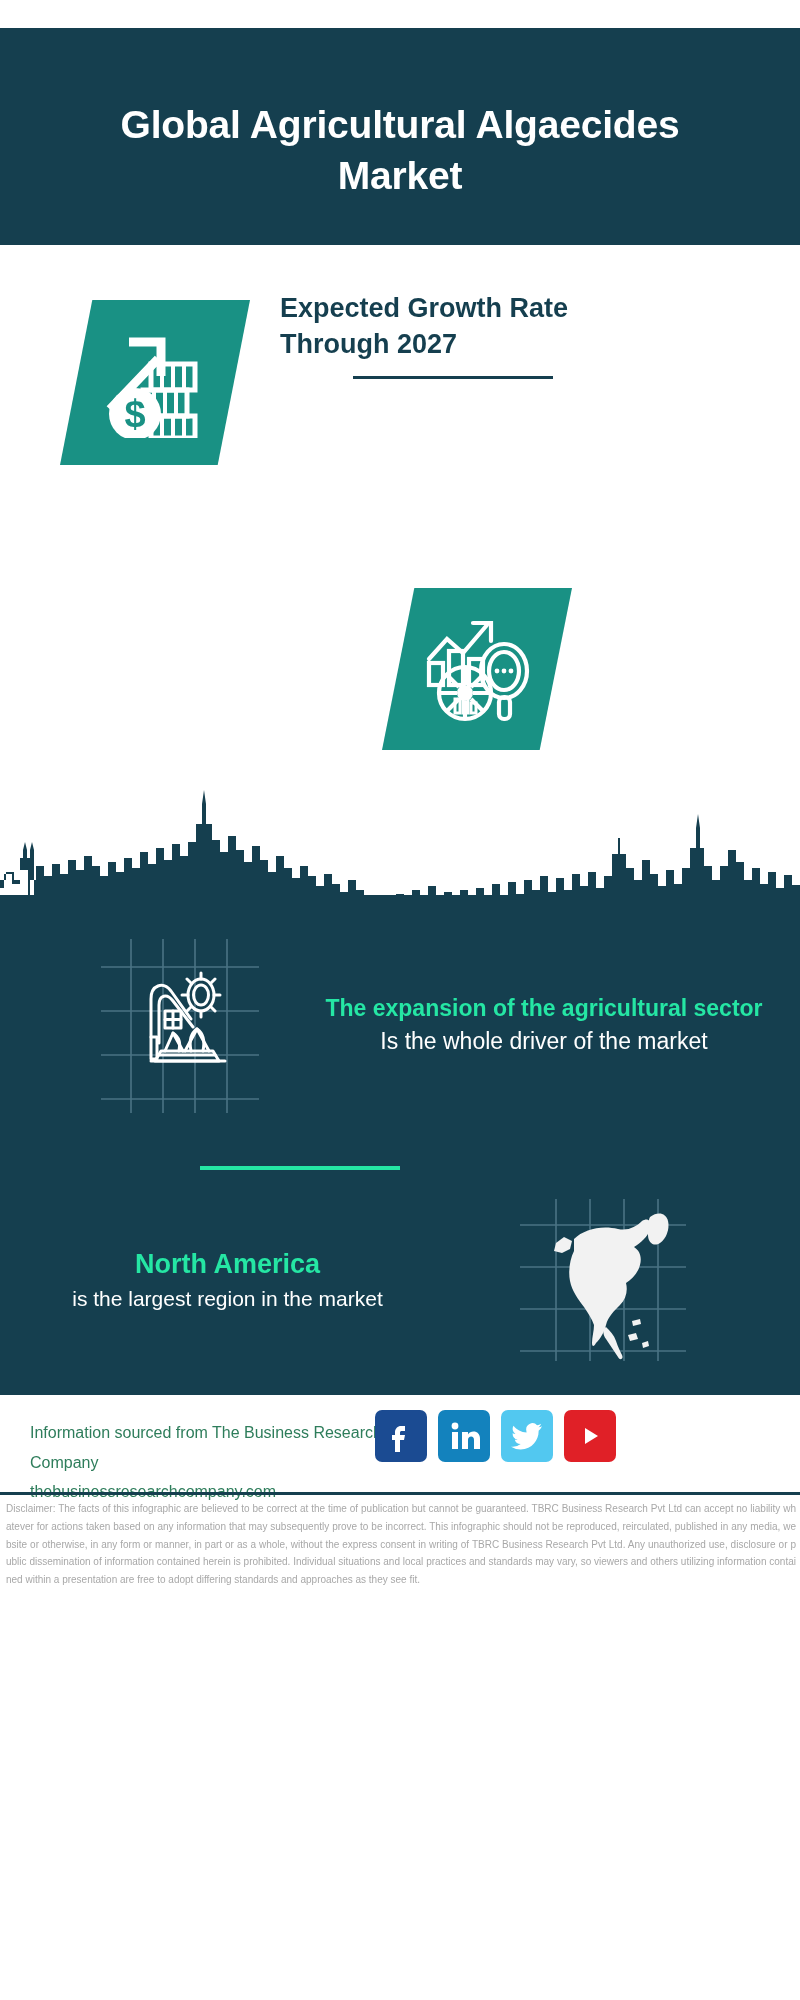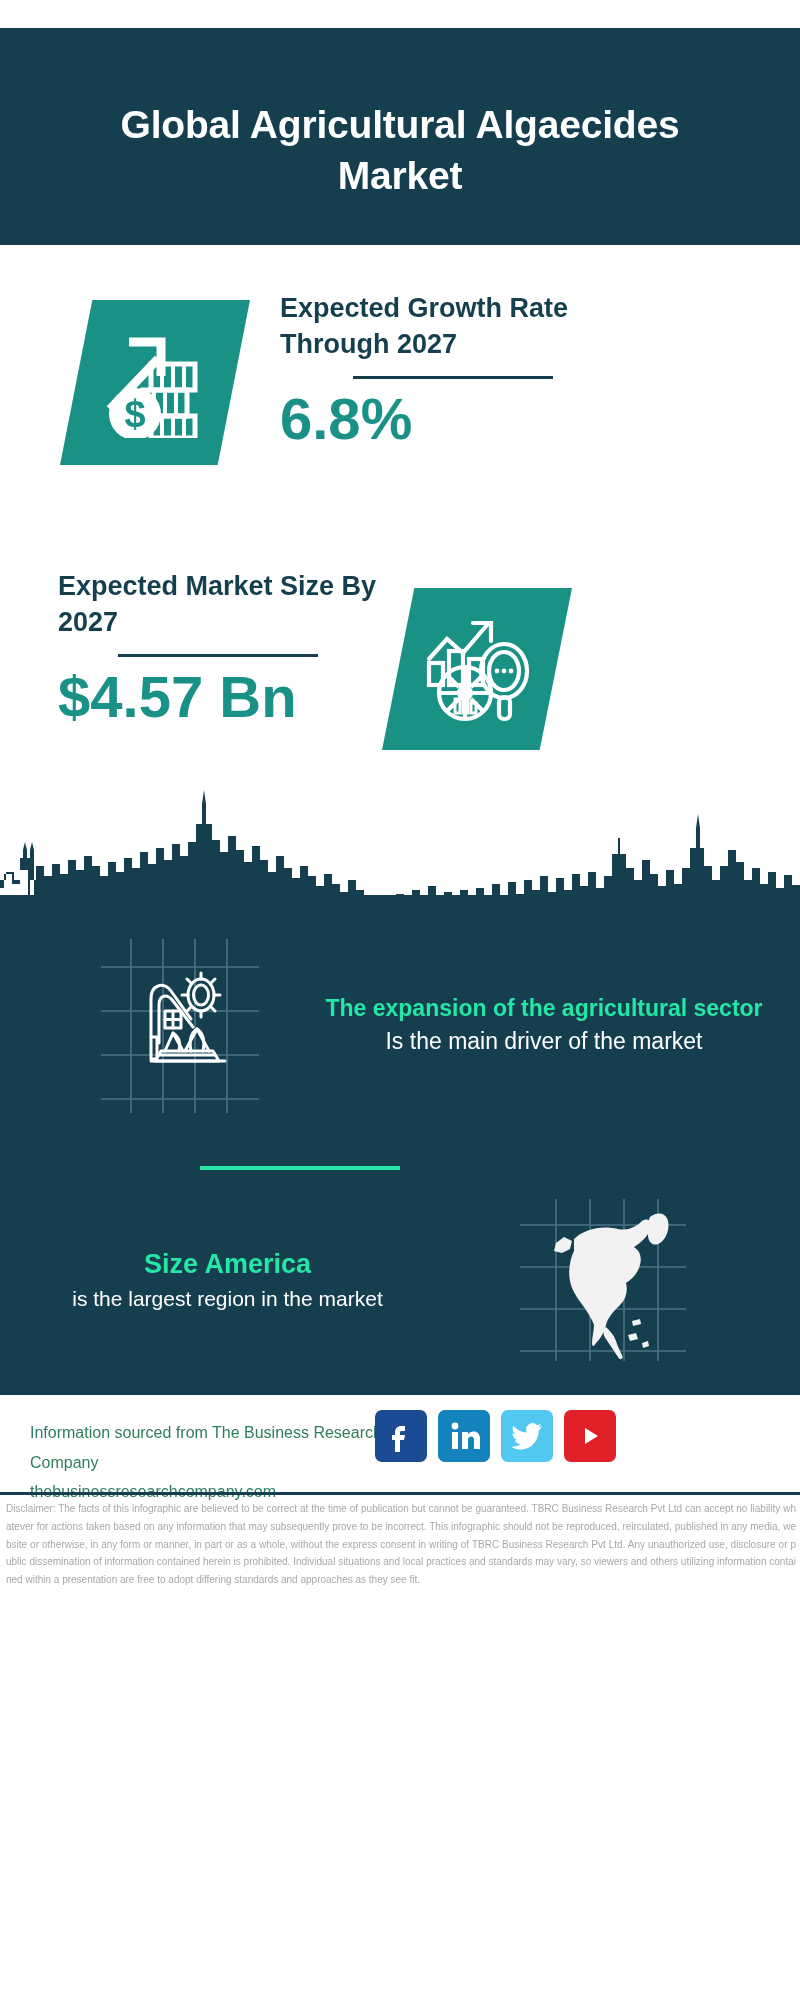--- a/index.html
+++ b/index.html
@@ -164,28 +164,22 @@
       <path d="M63 88 V110 M74 88 V110 M85 88 V110" stroke="#fff" stroke-width="4"></path>
 
       <circle cx="36" cy="86" r="26" fill="#fff"></circle>
       <text x="36" y="99" text-anchor="middle" font-family="Liberation Sans, sans-serif" font-size="38" font-weight="bold" fill="#199184">$</text>
     </svg>
   </div>
 
   <div class="stat growth">
     <div class="label">Expected Growth Rate Through 2027</div>
     <div class="rule"></div>
-    <div class="value">6.8%</div>
-  </div>
-
-  <div class="stat size">
-    <div class="label">Expected Market Size By 2027</div>
-    <div class="rule"></div>
-    <div class="value">$4.57 Bn</div>
-  </div>
+  </div>
+
 
   <div class="tile two">
     <svg width="112" height="108" viewBox="0 0 112 108" fill="none" stroke="#fff" stroke-width="4.2">
 
       <path d="M8 44 L26 24 L42 38 L66 10" fill="none" stroke-linecap="round"></path>
       <path d="M52 8 H70 V26" fill="none" stroke-linecap="round"></path>
 
       <rect x="8" y="48" width="14" height="22"></rect>
       <rect x="28" y="36" width="14" height="34"></rect>
       <rect x="48" y="44" width="14" height="26"></rect>
@@ -273,29 +267,29 @@
             <path d="M86 100 C92 104 94 110 92 118"></path>
             <path d="M110 96 C104 100 102 108 104 118"></path>
             <path d="M110 96 C116 100 118 108 116 118"></path>
             <path d="M72 122 H128"></path>
             <path d="M64 128 H138"></path>
           </g>
         </svg>
       </div>
       <div class="driver-text">
         <span class="hl">The expansion of the agricultural sector</span>
-        <span class="sub">Is the main driver of the market</span>
+        <span class="sub">Is the whole driver of the market</span>
       </div>
     </div>
 
     <div class="divider"></div>
 
     <div class="region-row">
       <div class="region-text">
-        <span class="hl">Size America</span>
+        <span class="hl">North America</span>
         <span class="sub">is the largest region in the market</span>
       </div>
       <div class="region-icon">
         <svg width="180" height="170" viewBox="0 0 180 170" fill="none">
           <g stroke="#4a7384" stroke-width="1.6">
             <path d="M46 4 V166 M80 4 V166 M114 4 V166 M148 4 V166"></path>
             <path d="M10 30 H176 M10 72 H176 M10 114 H176 M10 156 H176"></path>
           </g>
           <g fill="#f2f2f2">
 

